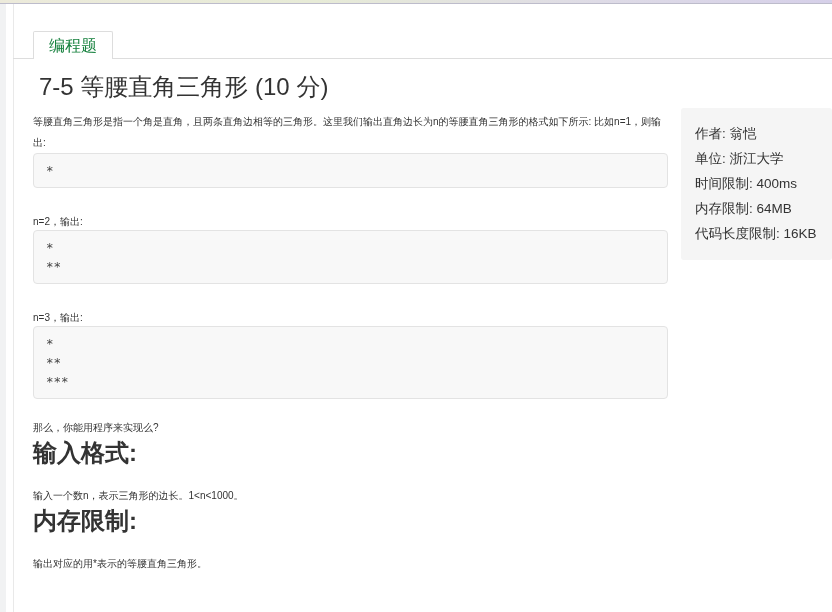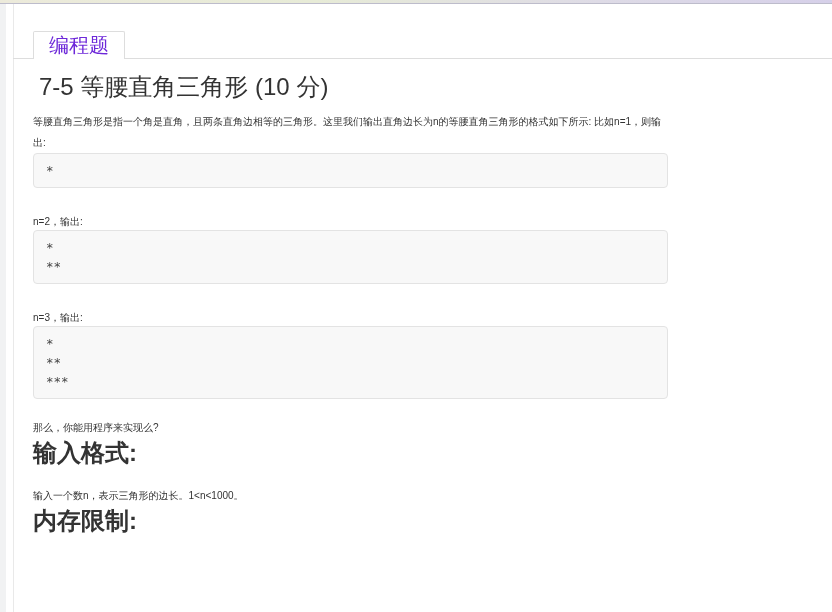--- a/index.html
+++ b/index.html
@@ -20,22 +20,22 @@
   .card{
     position:absolute;left:13px;top:4px;right:0;bottom:0;background:#fff;
     border-left:1px solid #e9e9e9;
     padding:26px 0 0 19px;box-sizing:border-box;
   }
   .tabbar{
     border-bottom:1px solid #ddd;
     margin-left:-20px;padding-left:20px;
   }
   .tab{
-    display:inline-block;background:#fff;color:#6d28d9;
-    font-size:20px;line-height:15px;padding:6px 15px;
+    display:inline-block;background:#fff;color:#15803d;
+    font-size:16px;line-height:15px;padding:6px 15px;
     border:1px solid #ddd;border-bottom:none;
     border-radius:2px 2px 0 0;position:relative;top:1px;
     cursor:pointer;
   }
   .content{position:relative;}
   .main{width:635px;}
   h1.title{margin:13px 6px 0;font-size:24px;line-height:30px;font-weight:400;color:#333;}
   h2.sec{font-size:24px;line-height:30px;font-weight:700;color:#333;margin:0;}
   p{margin:0;font-size:10px;line-height:21px;color:#333;}
   p.label{line-height:17px;}
@@ -86,18 +86,26 @@
 ***</pre>
 
       <p class="mt18">那么，你能用程序来实现么?</p>
 
       <h2 class="sec mt16">输入格式:</h2>
 
       <p class="mt17">输入一个数n，表示三角形的边长。1&lt;n&lt;1000。</p>
 
       <h2 class="sec mt20">内存限制:</h2>
 
+      <p class="mt17">输出对应的用*表示的等腰直角三角形。</p>
 
     </div>
   </div>
 
+  <aside class="sidebar">
+    <div class="meta-line">作者: 翁恺</div>
+    <div class="meta-line">单位: 浙江大学</div>
+    <div class="meta-line">时间限制: 400ms</div>
+    <div class="meta-line">内存限制: 64MB</div>
+    <div class="meta-line">代码长度限制: 16KB</div>
+  </aside>
 
 </div>
 
 </body></html>

